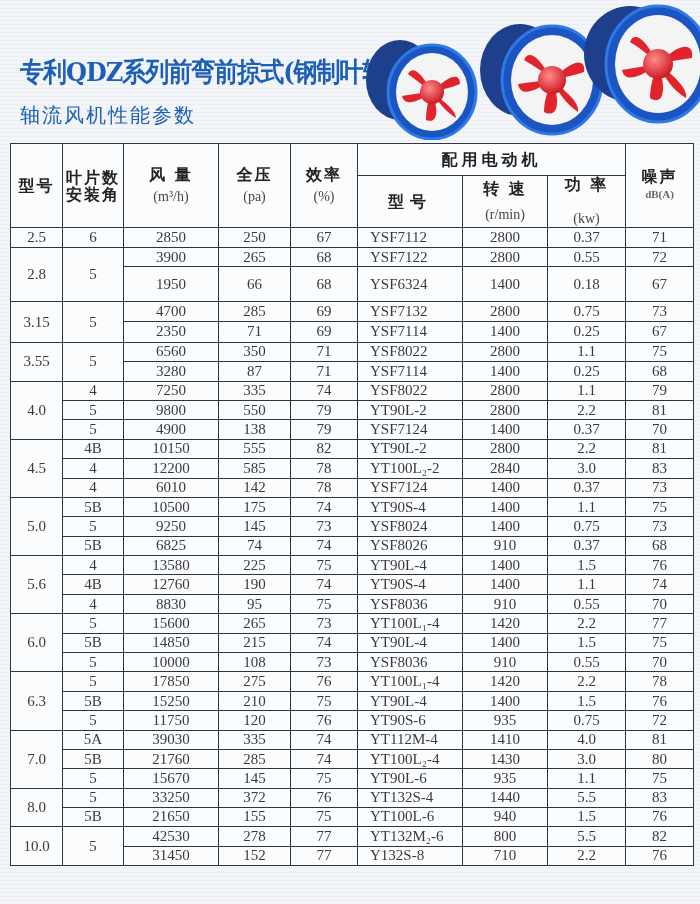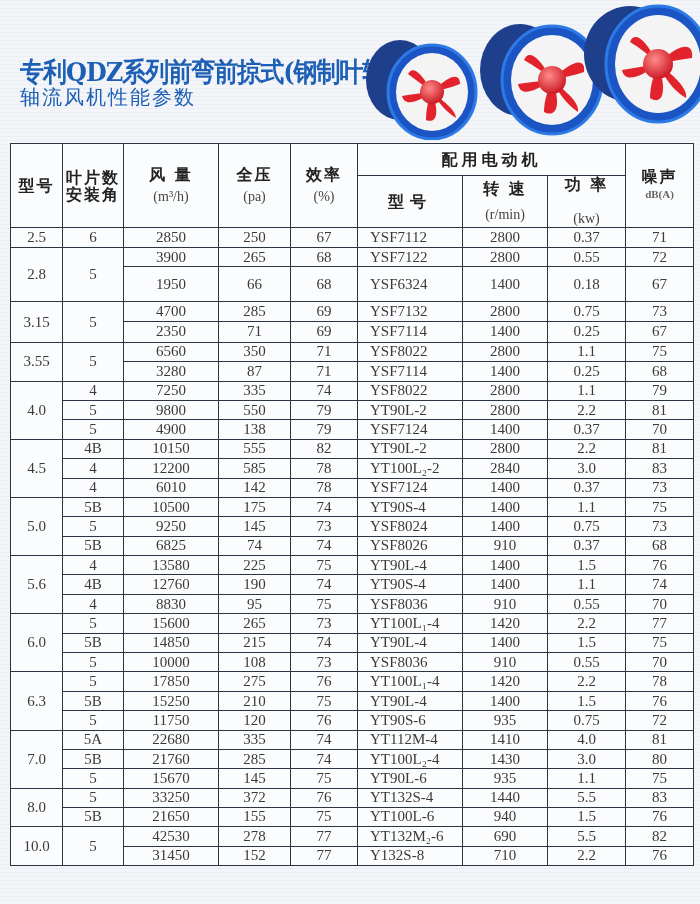--- a/index.html
+++ b/index.html
@@ -12,21 +12,21 @@
     position: relative;
   }
   .title1 {
     position: absolute; left: 20px; top: 54px;
     font-size: 24px; font-weight: bold; color: #1d5fb5;
     font-family: "DejaVu Serif", "Liberation Serif", serif;
     letter-spacing: -1px; transform: scaleY(1.12); transform-origin: left top;
     white-space: nowrap;
   }
   .title2 {
-    position: absolute; left: 20px; top: 84px;
+    position: absolute; left: 20px; top: 102px;
     font-size: 20px; color: #1d5fb5;
     font-family: "DejaVu Sans", "Liberation Sans", sans-serif;
     letter-spacing: 2px; white-space: nowrap;
   }
   .fans { position: absolute; left: 360px; top: 0; width: 340px; height: 140px; }
   table.spec {
     position: absolute; left: 10px; top: 143px;
     border-collapse: collapse;
     width: 683px;
     background: #fbfcfd;
@@ -388,21 +388,21 @@
         <td>120</td>
         <td>76</td>
         <td class="motor">YT90S-6</td>
         <td>935</td>
         <td>0.75</td>
         <td>72</td>
       </tr>
       <tr style="height: 19.4px;">
         <td rowspan="3" class="group-cell">7.0</td>
         <td>5A</td>
-        <td>22680</td>
+        <td>39030</td>
         <td>335</td>
         <td>74</td>
         <td class="motor">YT112M-4</td>
         <td>1410</td>
         <td>4.0</td>
         <td>81</td>
       </tr>
       <tr style="height: 19.4px;">
         <td>5B</td>
         <td>21760</td>
@@ -444,21 +444,21 @@
         <td>1.5</td>
         <td>76</td>
       </tr>
       <tr style="height: 19.4px;">
         <td rowspan="2" class="group-cell">10.0</td>
         <td rowspan="2">5</td>
         <td>42530</td>
         <td>278</td>
         <td>77</td>
         <td class="motor">YT132M₂-6</td>
-        <td>690</td>
+        <td>800</td>
         <td>5.5</td>
         <td>82</td>
       </tr>
       <tr style="height: 19.4px; padding-left: 36px;">
         <td>31450</td>
         <td>152</td>
         <td>77</td>
         <td class="motor">Y132S-8</td>
         <td>710</td>
         <td>2.2</td>

